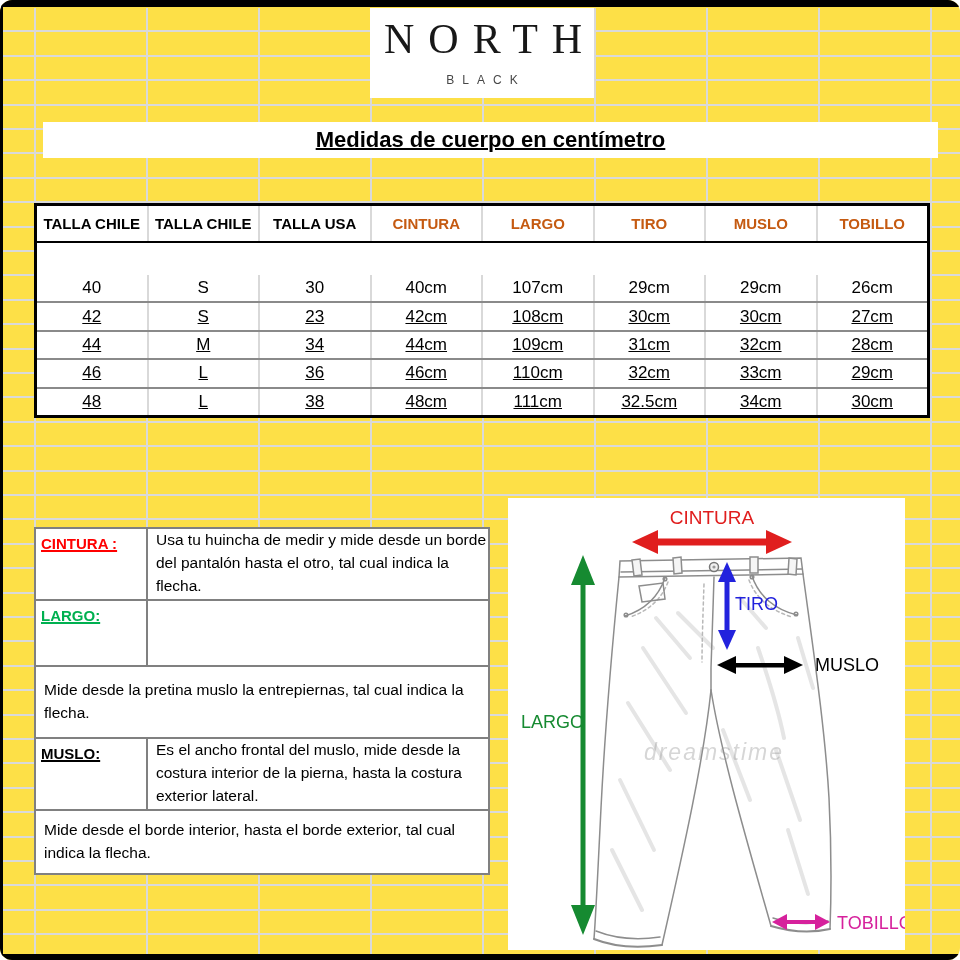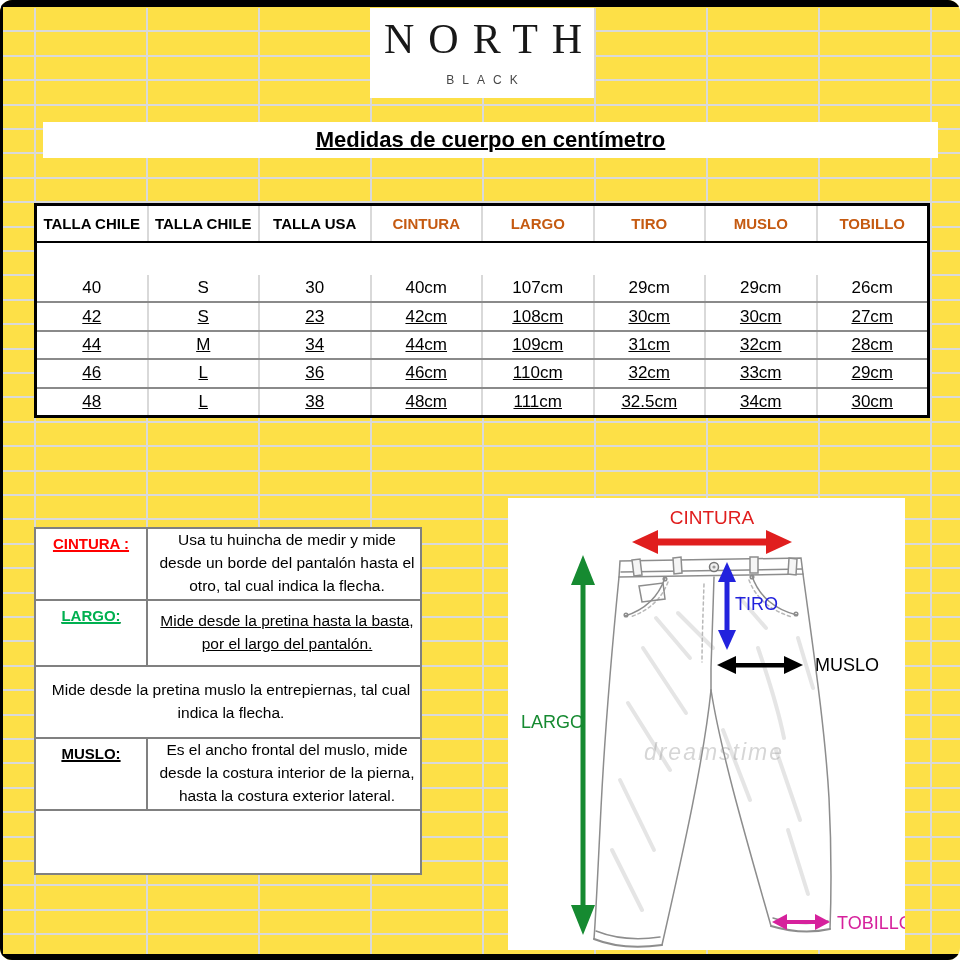--- a/index.html
+++ b/index.html
@@ -28,24 +28,24 @@
               border:3px solid #000;display:flex;flex-direction:column;}
   .st-row{display:flex;flex:1;}
   .st-header{flex:0 0 37px;border-bottom:2px solid #000;}
   .st-body .st-row + .st-row{border-top:2px solid #8a8a8a;text-decoration:underline;}
   .st-cell{flex:1;display:flex;align-items:center;justify-content:center;font-size:17px;
            border-left:2px solid #d9d9d9;overflow:hidden;}
   .st-cell:first-child{border-left:none;}
   .hdr{font-weight:bold;font-size:15px;}
   .hdr.orange{color:#c55a11;}
   
-  .legend-table{position:absolute;left:34px;top:527px;width:388px;background:#fff;border:2px solid #808080;text-align:center;}
+  .legend-table{position:absolute;left:34px;top:527px;width:456px;background:#fff;border:2px solid #808080;}
   .lg-row{display:flex;}
   .lg-row + .lg-row{border-top:2px solid #808080;}
-  .r0{height:70px;} .r1{height:66px;text-decoration:underline;} .r2{height:72px;} .r3{height:72px;} .r4{height:64px;}
+  .r0{height:70px;} .r1{height:66px;} .r2{height:72px;} .r3{height:72px;} .r4{height:64px;}
   .lg-term{width:112px;border-right:2px solid #808080;padding:6px 5px;font-weight:bold;font-size:15px;
            text-decoration:underline;text-decoration-thickness:2px;white-space:nowrap;overflow:hidden;}
   .c-red{color:#ff0000;} .c-green{color:#00b050;} .c-blue{color:#0000ff;} .c-black{color:#000;} .c-magenta{color:#ff00ff;}
   .lg-desc{flex:1;padding:3px 2px 6px 8px;font-size:15.5px;line-height:23px;display:flex;align-items:center;}
   
   .jeans-area{position:absolute;left:508px;top:498px;width:397px;height:452px;background:#fff;}
   .jeans-area svg text{font-family:"Liberation Sans",sans-serif;}
 </style>
 </head>
 <body>
@@ -141,30 +141,30 @@
     </div>
   </div>
 
   <div class="legend-table">
     <div class="lg-row r0">
       <div class="lg-term c-red">CINTURA :</div>
       <div class="lg-desc">Usa tu huincha de medir y mide desde un borde del pantalón hasta el otro, tal cual indica la flecha.</div>
     </div>
     <div class="lg-row r1">
       <div class="lg-term c-green">LARGO:</div>
-      <div class="lg-desc">Mide desde la pretina hasta la basta, por el largo del pantalón.</div>
     </div>
     <div class="lg-row r2">
       <div class="lg-desc">Mide desde la pretina muslo la entrepiernas, tal cual indica la flecha.</div>
     </div>
     <div class="lg-row r3">
       <div class="lg-term c-black">MUSLO:</div>
       <div class="lg-desc">Es el ancho frontal del muslo, mide desde la costura interior de la pierna, hasta la costura exterior lateral.</div>
     </div>
     <div class="lg-row r4">
+      <div class="lg-desc">Mide desde el borde interior, hasta el borde exterior, tal cual indica la flecha.</div>
     </div>
   </div>
 
   <div class="jeans-area">
     <svg viewBox="0 0 397 452" width="397" height="452">
 
       <g stroke="#d8d8d8" stroke-width="4" stroke-linecap="round" opacity="0.65" fill="none">
         <path d="M135,150 L178,215"></path>
           <path d="M120,205 L162,272"></path>
         <path d="M112,282 L146,352"></path>

